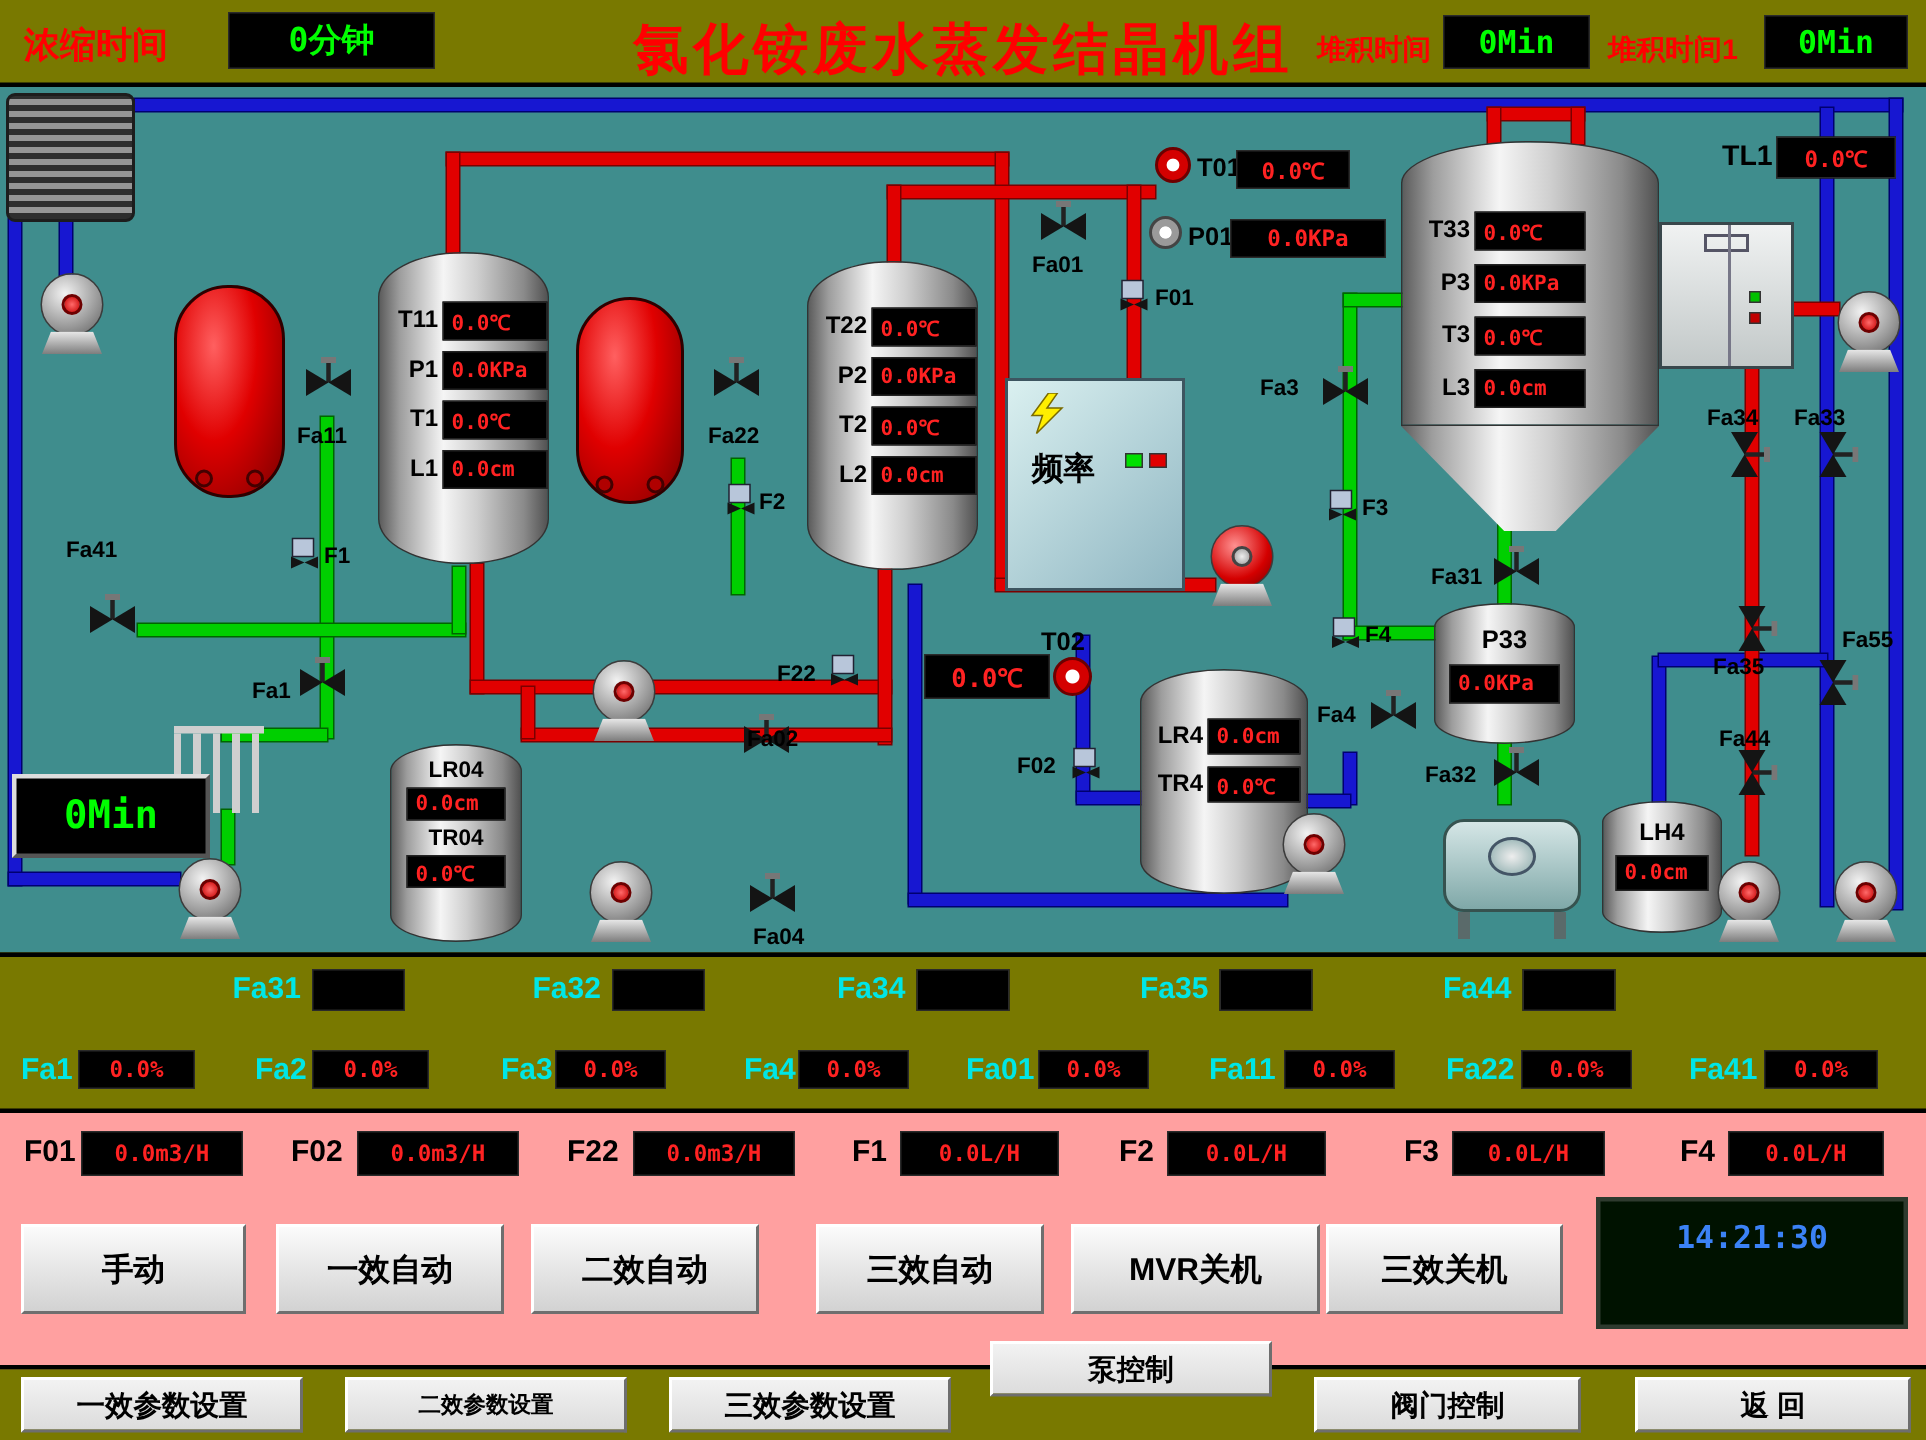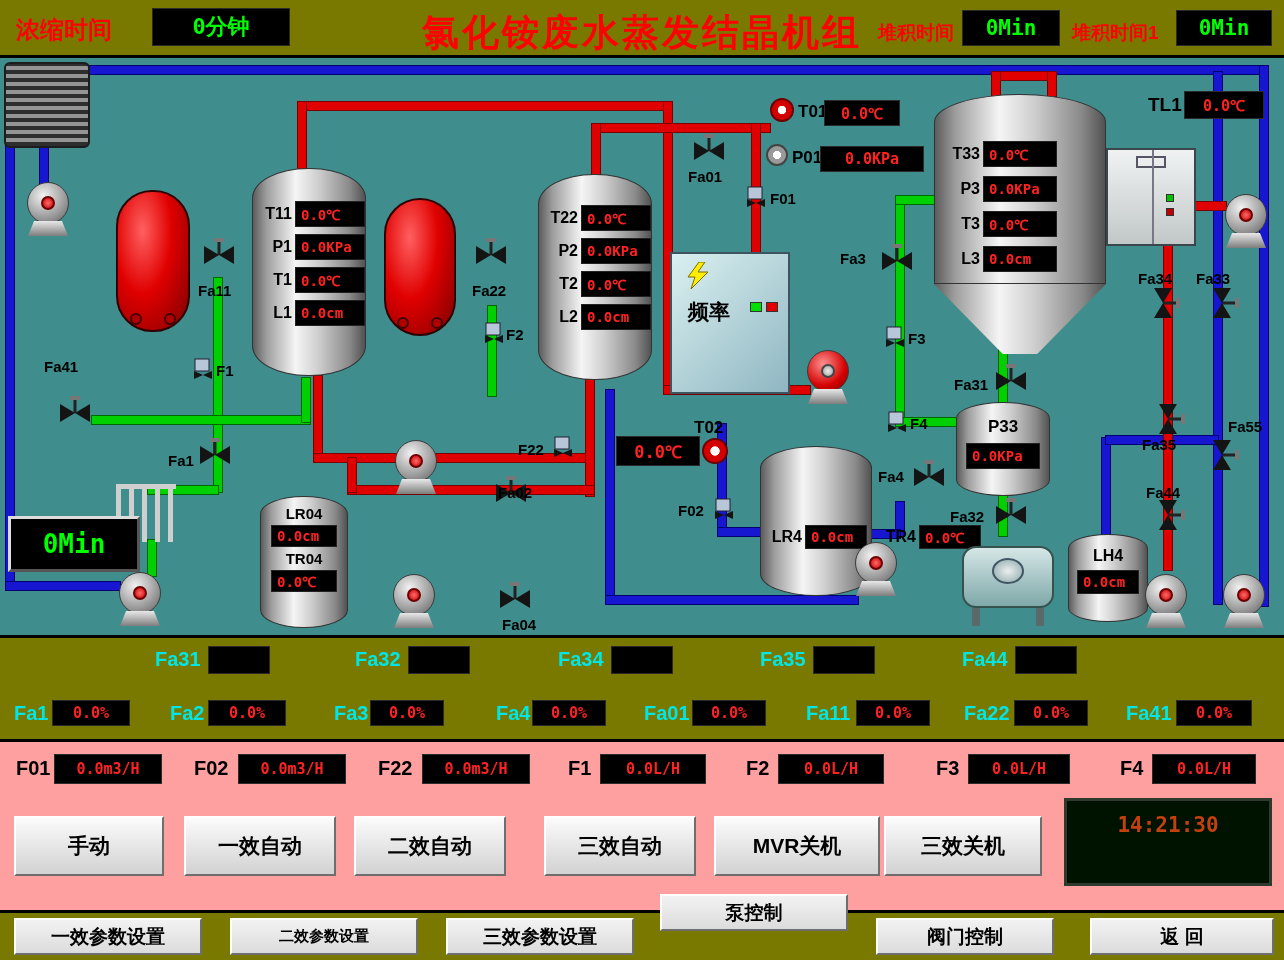--- a/index.html
+++ b/index.html
@@ -187,21 +187,21 @@
   <div class="abs" style="left:44px;top:0;width:2px;height:94px;background:#778"></div>
 </div>
 
 <div class="abs gtank" style="left:260px;top:496px;width:88px;height:132px;border-radius:44px/18px;display:flex;flex-direction:column;align-items:center;padding-top:8px;gap:3px">
   <span class="lbl" style="position:static;font-size:15px">LR04</span>
   <span class="tkv" style="width:66px;height:22px">0.0cm</span>
   <span class="lbl" style="position:static;font-size:15px">TR04</span>
   <span class="tkv" style="width:66px;height:22px">0.0℃</span>
 </div>
 
-<div class="abs gtank" style="left:760px;top:446px;width:112px;height:150px;border-radius:56px/22px;display:flex;flex-direction:row;align-items:center;padding-top:32px;gap:8px">
+<div class="abs gtank" style="left:760px;top:446px;width:112px;height:150px;border-radius:56px/22px;display:flex;flex-direction:column;align-items:center;padding-top:32px;gap:8px">
   <div class="trow">
       <span class="tkl" style="width:38px">LR4</span>
       <span class="tkv" style="width:62px;height:24px">0.0cm</span>
     </div>
   <div class="trow">
       <span class="tkl" style="width:38px">TR4</span>
       <span class="tkv" style="width:62px;height:24px">0.0℃</span>
     </div>
 </div>
 
@@ -505,21 +505,21 @@
 <div class="lbl" style="left:1120px;top:757px;font-size:20px">F4</div>
 <div class="disp" style="left:1152px;top:754px;width:104px;height:30px">0.0L/H</div>
 
 <button class="btn3d" style="left:14px;top:816px;width:150px;height:60px;font-size:21px">手动</button>
 <button class="btn3d" style="left:184px;top:816px;width:152px;height:60px;font-size:21px">一效自动</button>
 <button class="btn3d" style="left:354px;top:816px;width:152px;height:60px;font-size:21px">二效自动</button>
 <button class="btn3d" style="left:544px;top:816px;width:152px;height:60px;font-size:21px">三效自动</button>
 <button class="btn3d" style="left:714px;top:816px;width:166px;height:60px;font-size:21px">MVR关机</button>
 <button class="btn3d" style="left:884px;top:816px;width:158px;height:60px;font-size:21px">三效关机</button>
 
-<div class="abs" style="left:1064px;top:798px;width:208px;height:88px;background:#001200;border:3px solid #2e3a2e;color:#c2410c;font-family:'DejaVu Sans Mono',monospace;font-weight:bold">
+<div class="abs" style="left:1064px;top:798px;width:208px;height:88px;background:#001200;border:3px solid #2e3a2e;color:#3b82f6;font-family:'DejaVu Sans Mono',monospace;font-weight:bold">
   <div style="text-align:center;font-size:21px;margin-top:12px">14:21:30</div>
 </div>
 
 <button class="btn3d" style="left:14px;top:918px;width:188px;height:37px;font-size:19px;background:linear-gradient(#f2f2f2,#dcdcdc)">一效参数设置</button>
 <button class="btn3d" style="left:230px;top:918px;width:188px;height:37px;font-size:15px;background:linear-gradient(#f2f2f2,#dcdcdc)">二效参数设置</button>
 <button class="btn3d" style="left:446px;top:918px;width:188px;height:37px;font-size:19px;background:linear-gradient(#f2f2f2,#dcdcdc)">三效参数设置</button>
 <button class="btn3d" style="left:660px;top:894px;width:188px;height:37px;font-size:19px;background:linear-gradient(#f2f2f2,#dcdcdc)">泵控制</button>
 <button class="btn3d" style="left:876px;top:918px;width:178px;height:37px;font-size:19px;background:linear-gradient(#f2f2f2,#dcdcdc)">阀门控制</button>
 <button class="btn3d" style="left:1090px;top:918px;width:184px;height:37px;font-size:19px;background:linear-gradient(#f2f2f2,#dcdcdc)">返 回</button>
 

